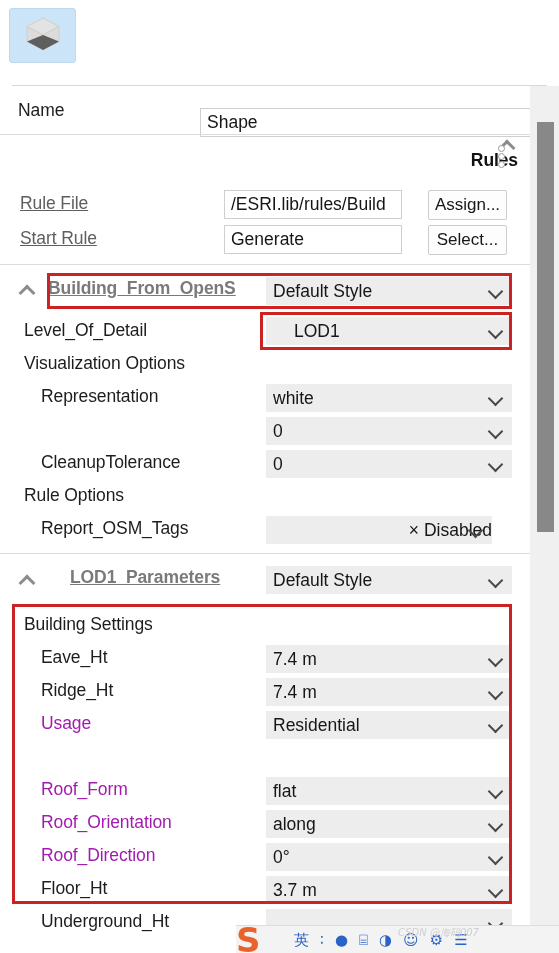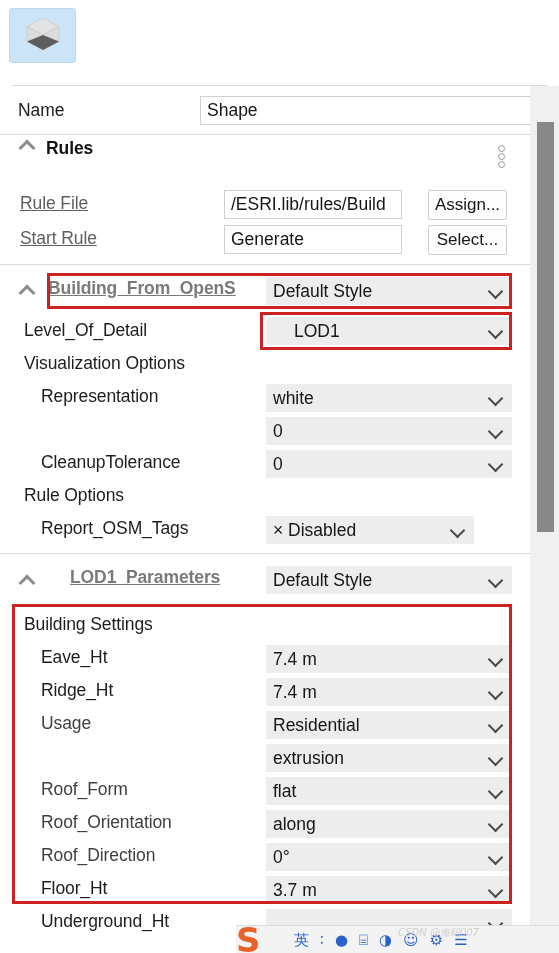--- a/index.html
+++ b/index.html
@@ -50,30 +50,31 @@
     width: 530px;
     height: 867px;
     background: #ffffff;
     overflow: hidden;
   }
 
   .row {
     position: relative;
     height: 33px;
     display: flex;
-    align-items: flex-start;
+    align-items: flex-end;
+    flex-direction: column;
   }
 
   .label {
     font-size: 17.5px;
     color: #1d1d1d;
     white-space: nowrap;
     letter-spacing: -0.1px;
   }
-  .label.dim { color: #404040; }
+  .label.dim { color: #a21caf; }
   .label.link {
     color: #7a7a7a;
     text-decoration: underline;
     font-weight: bold;
   }
   .label.link-dark {
     color: #5f5f5f;
     text-decoration: underline;
   }
   .label.bold { font-weight: bold; color: #121212; }
@@ -252,21 +253,21 @@
 <div class="hr-top"></div>
 
 <div class="sb-track"></div>
 <div class="sb-thumb"></div>
 
 <div class="panel">
 
   <div class="name-row">
     <span class="label">Name</span>
   </div>
-  <div class="textbox" style="left:200px; top:10px; width:360px; height:29px;" title="Shape">Shape</div>
+  <div class="textbox" style="left:200px; top:22px; width:360px; height:29px;" title="Shape">Shape</div>
   <div class="sep" style="top:48px;"></div>
 
   <div class="row" style="position:absolute; left:18px; top:52px; width:500px;">
     <span class="chev-up"></span>
     <span class="label bold" style="margin-left:8px;">Rules</span>
   </div>
   <div class="dots" style="left:498px; top:59px;">
     <i></i>
       <i></i>
       <i></i>
@@ -312,21 +313,21 @@
 
   <span class="label" style="position:absolute; left:41px; top:366px;">CleanupTolerance</span>
   <div class="combo" style="left:266px; top:364px; width:246px;">
     <span>0</span>
     <span class="caret"></span>
   </div>
 
   <span class="label" style="position:absolute; left:24px; top:399px;">Rule Options</span>
 
   <span class="label" style="position:absolute; left:41px; top:432px;">Report_OSM_Tags</span>
-  <div class="combo" style="left:266px; top:430px; width:208px;">
+  <div class="combo" style="left:266px; top:430px; width:226px;justify-content:flex-end;">
     <span>× Disabled</span>
     <span class="caret"></span>
   </div>
 
   <div class="sep" style="top:467px;"></div>
 
   <span class="chev-up" style="position:absolute; left:18px; top:487px;"></span>
   <span class="label link" style="position:absolute; left:70px; top:481px;">LOD1_Parameters</span>
   <div class="combo" style="left:266px; top:480px; width:246px;">
     <span>Default Style</span>
@@ -346,24 +347,20 @@
     <span>7.4 m</span>
     <span class="caret"></span>
   </div>
 
   <span class="label dim" style="position:absolute; left:41px; top:627px;">Usage</span>
   <div class="combo" style="left:266px; top:625px; width:246px;">
     <span>Residential</span>
     <span class="caret"></span>
   </div>
 
-  <div class="combo" style="left:266px; top:658px; width:246px;">
-    <span>extrusion</span>
-    <span class="caret"></span>
-  </div>
 
   <span class="label dim" style="position:absolute; left:41px; top:693px;">Roof_Form</span>
   <div class="combo" style="left:266px; top:691px; width:246px;">
     <span>flat</span>
     <span class="caret"></span>
   </div>
 
   <span class="label dim" style="position:absolute; left:41px; top:726px;">Roof_Orientation</span>
   <div class="combo" style="left:266px; top:724px; width:246px;">
     <span>along</span>

